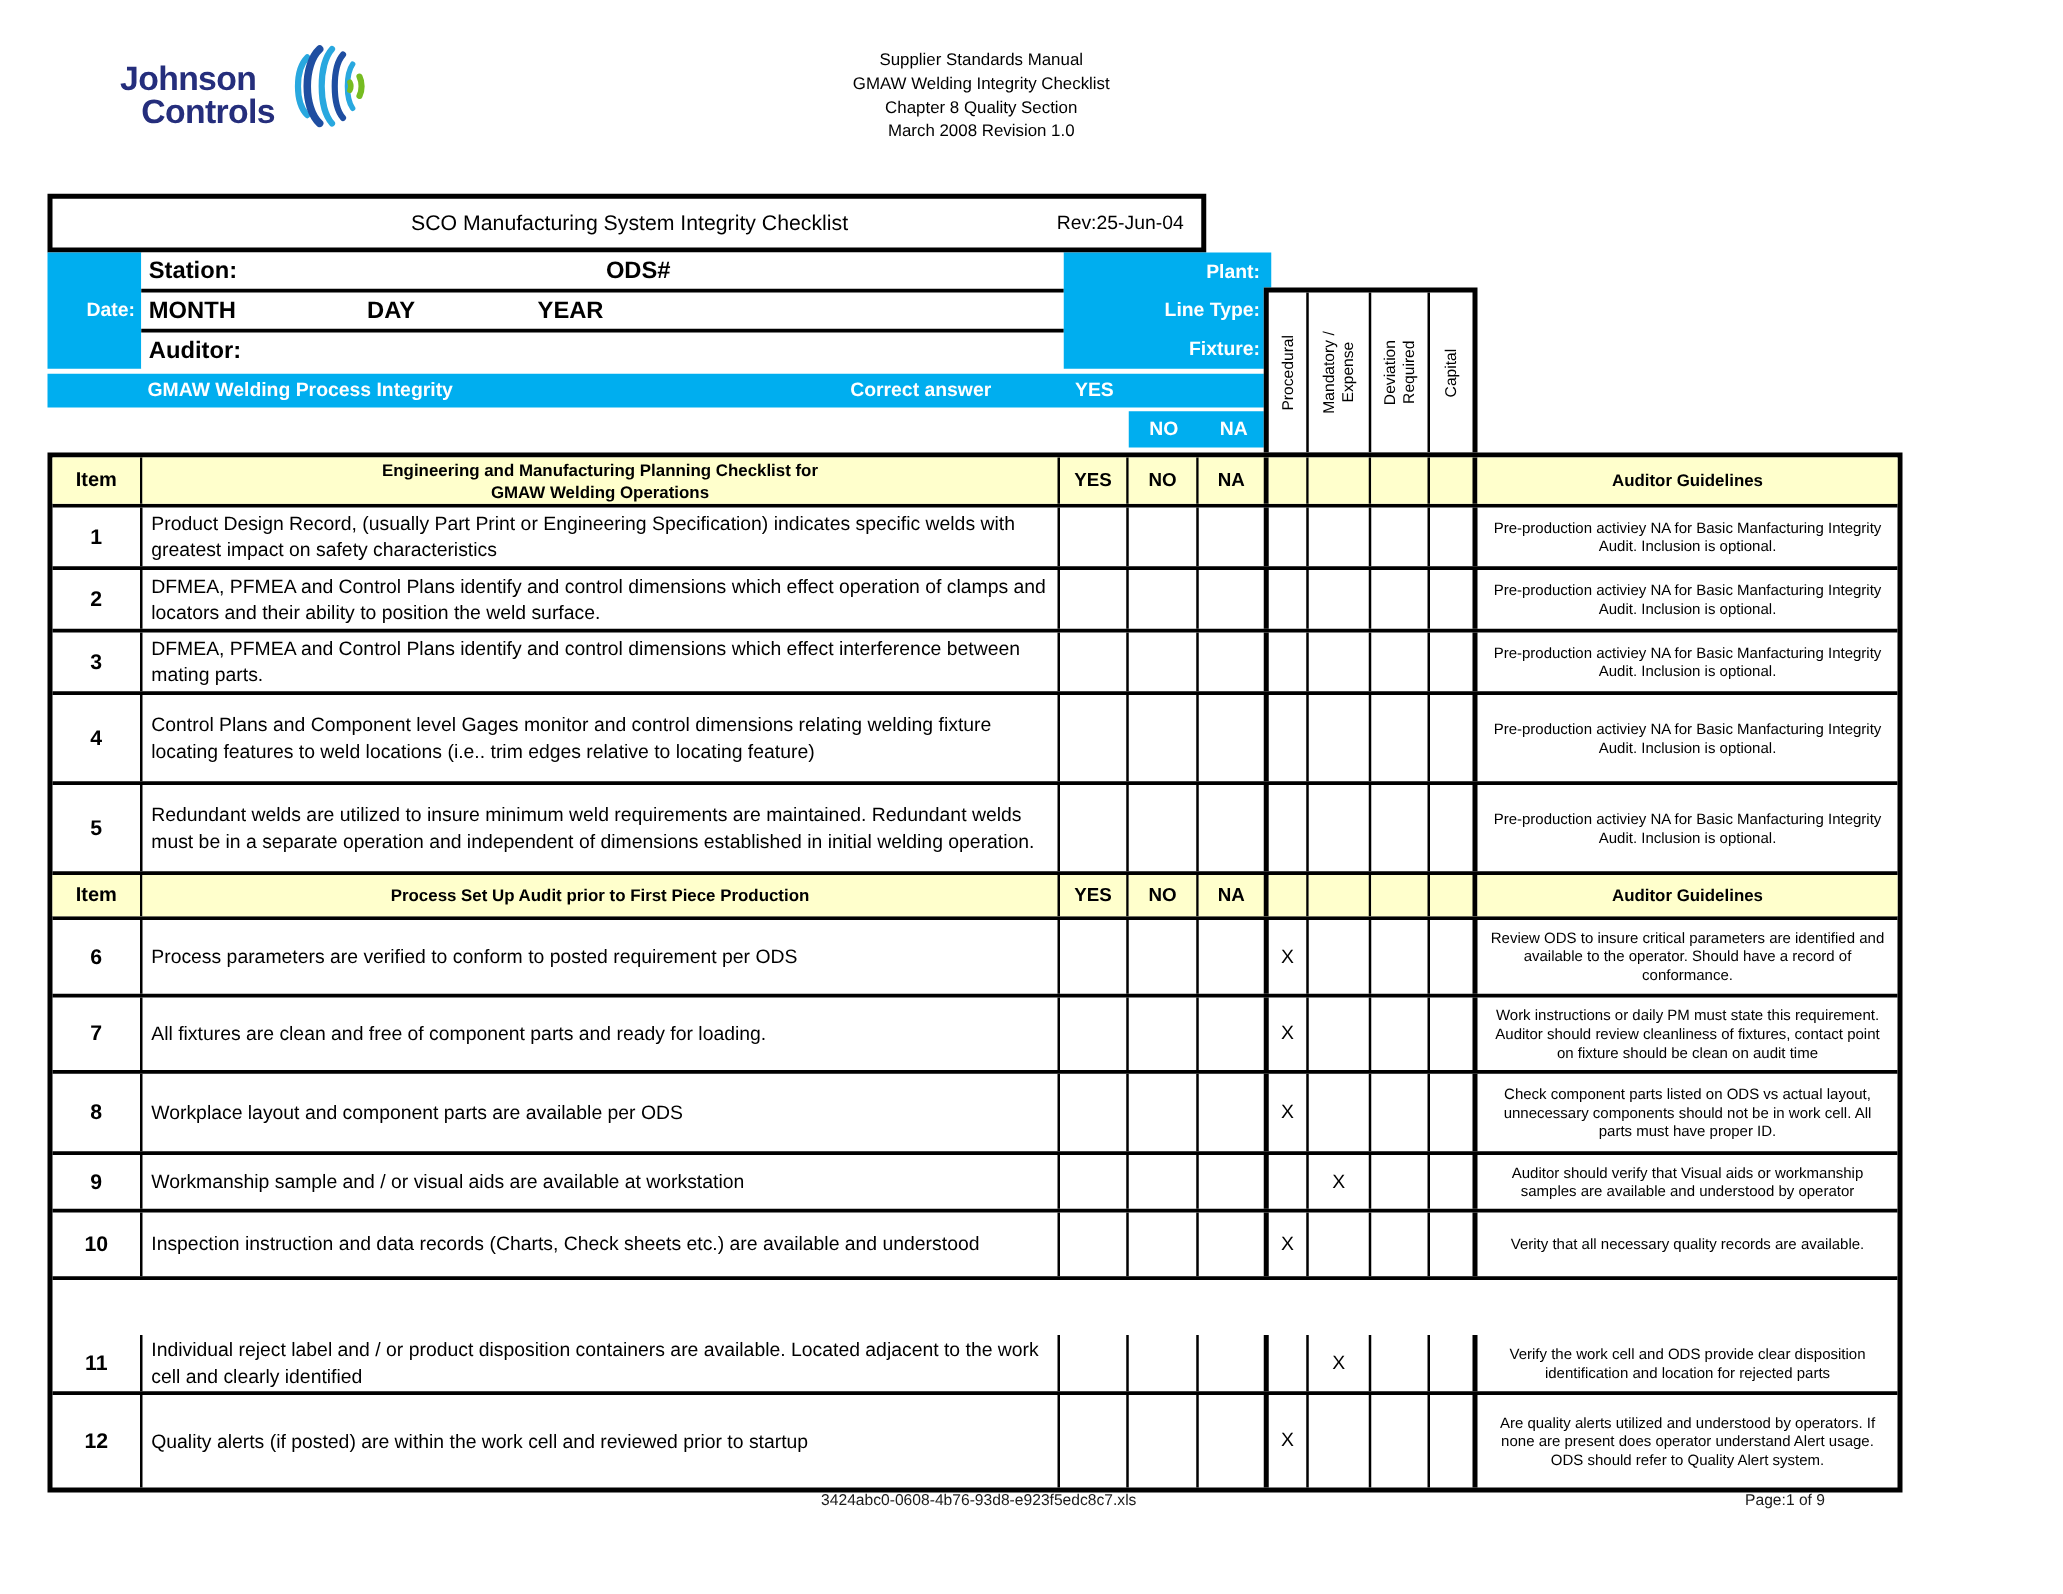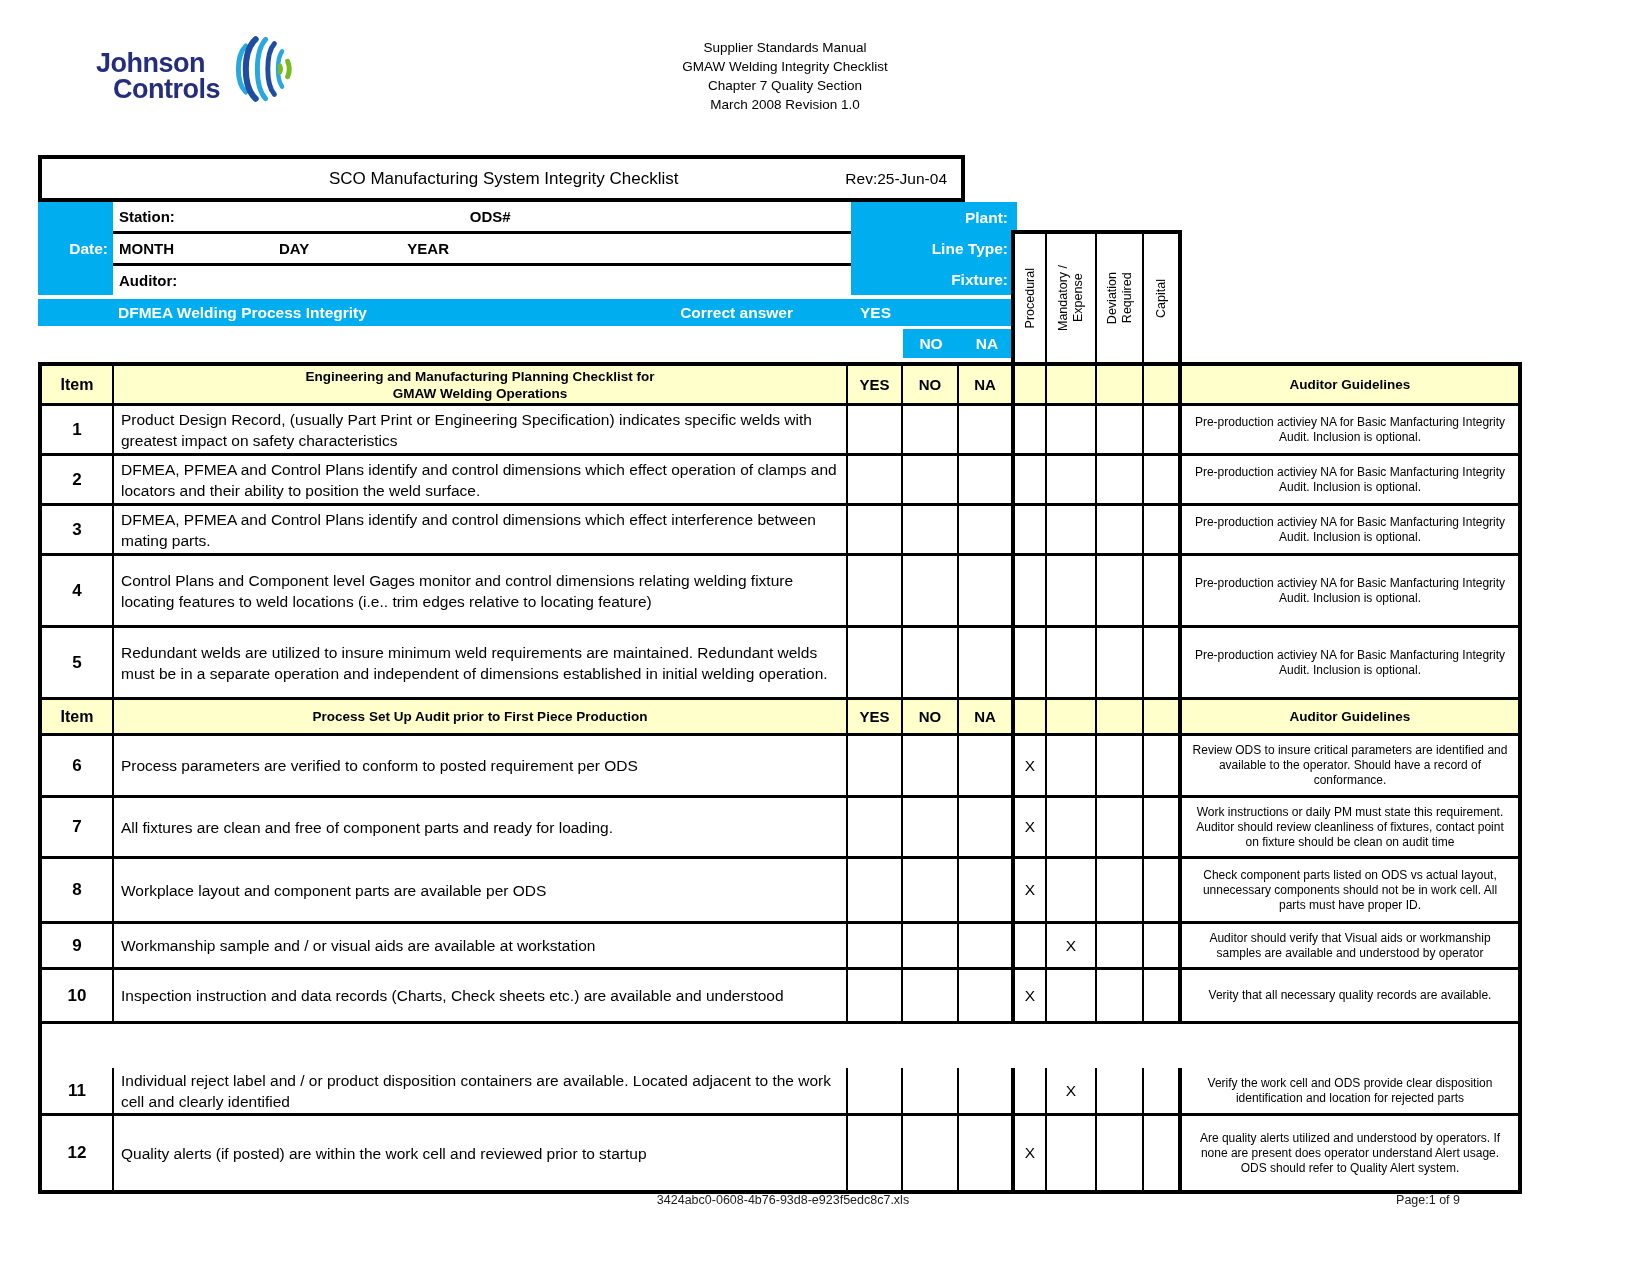--- a/index.html
+++ b/index.html
@@ -19,21 +19,21 @@
              box-sizing:border-box;background:#fff;display:flex;align-items:center;}
   .title-box .ttl{flex:1;text-align:center;font-size:17px;padding-left:120px;}
   .rev-wrap{display:flex;padding-right:14px;font-size:15.5px;white-space:nowrap;}
 
   .cyan{background:#00AEEF;}
   .date-block{position:absolute;left:38px;top:202px;width:75px;height:93px;display:flex;
               align-items:center;justify-content:flex-end;padding-right:5px;box-sizing:border-box;
               color:#fff;font-weight:bold;font-size:15.5px;}
   .input-area{position:absolute;left:113px;top:202px;width:738px;height:93px;background:#fff;
               display:flex;flex-direction:column;box-sizing:border-box;}
-  .in-row{flex:1;display:flex;align-items:center;padding-left:6px;font-weight:bold;font-size:15px;}
+  .in-row{flex:1;display:flex;align-items:center;padding-left:6px;font-weight:bold;font-size:19px;}
   .in-row + .in-row{border-top:3px solid #000;}
   .fill{align-self:stretch;}
   .right-block{position:absolute;left:851px;top:202px;width:166px;height:93px;display:flex;
                flex-direction:column;box-sizing:border-box;}
   .rb-row{flex:1;display:flex;align-items:center;justify-content:flex-end;padding-right:9px;
           color:#fff;font-weight:bold;font-size:15.5px;}
 
   .gmaw-banner{position:absolute;left:38px;top:299px;width:979px;height:27px;}
   .gmaw-banner .bt{position:absolute;left:80px;top:0;line-height:27px;color:#fff;font-weight:bold;font-size:15.5px;}
   .gmaw-banner .ca{position:absolute;right:224px;top:0;line-height:27px;color:#fff;font-weight:bold;font-size:15.5px;}
@@ -96,21 +96,21 @@
       <path d="M44 7 C36 16 36 44 44 53" stroke="#1f4ea1" stroke-width="4.5" stroke-linecap="round"></path>
       <path d="M51 14 C46 21 46 39 51 46" stroke="#29a8df" stroke-width="4" stroke-linecap="round"></path>
       <path d="M56 23 C58 27 58 33 56 37" stroke="#76bc21" stroke-width="4.5" stroke-linecap="round"></path>
       <path d="M49 27 C50 29 50 31 49 33" stroke="#76bc21" stroke-width="4" stroke-linecap="round"></path>
     </svg>
   </div>
 
   <div class="doc-header">
     <div>Supplier Standards Manual</div>
     <div>GMAW Welding Integrity Checklist</div>
-    <div>Chapter 7 Quality Section</div>
+    <div>Chapter 8 Quality Section</div>
     <div>March 2008 Revision 1.0</div>
   </div>
 
   <div class="title-box">
     <div class="ttl">SCO Manufacturing System Integrity Checklist</div>
     <div class="rev-wrap">
       <span>Rev:</span>
       <span>25-Jun-04</span>
     </div>
   </div>
@@ -146,21 +146,21 @@
     </div>
     <div class="rb-row">
       <span>Line Type:</span>
     </div>
     <div class="rb-row">
       <span>Fixture:</span>
     </div>
   </div>
 
   <div class="gmaw-banner cyan">
-    <span class="bt">DFMEA Welding Process Integrity</span>
+    <span class="bt">GMAW Welding Process Integrity</span>
     <span class="ca">Correct answer</span>
     <span class="cy">YES</span>
   </div>
 
   <div class="nona-band cyan">
     <div>NO</div>
     <div>NA</div>
   </div>
 
   <div class="cat-box">

